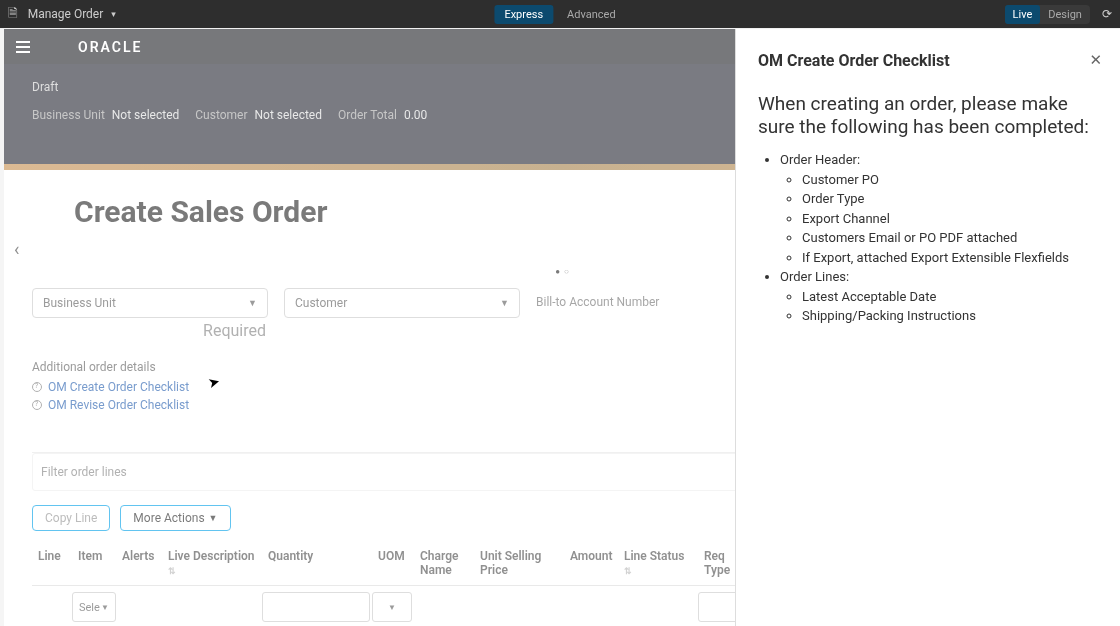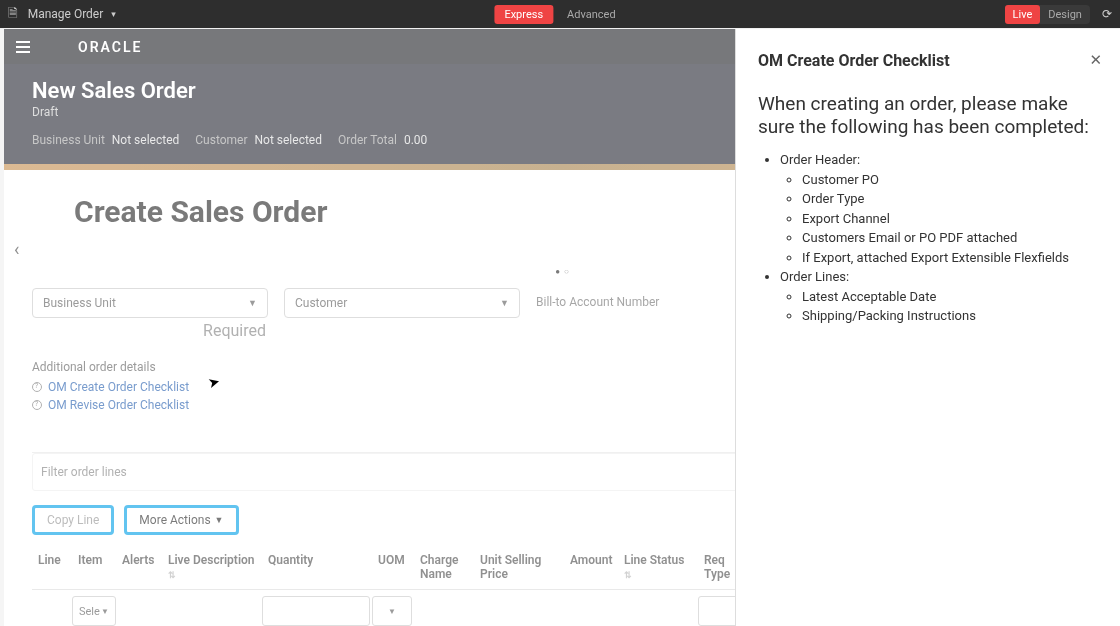--- a/index.html
+++ b/index.html
@@ -24,21 +24,21 @@
     justify-content: space-between;
   }
   .topbar-left, .topbar-center, .topbar-right { display: flex; align-items: center; gap: 4px; }
   .topbar-center { position: absolute; left: 50%; transform: translateX(-50%); }
   .topbar-pill {
     padding: 3px 10px;
     border-radius: 3px;
     font-size: 11px;
     cursor: pointer;
   }
-  .topbar-pill.active { background: #ef4444; color: #fff; }
+  .topbar-pill.active { background: #0c4a6e; color: #fff; }
   .topbar-pill.inactive { color: #aaa; }
   .topbar-doc { margin-right: 6px; }
   .dropdown-caret { font-size: 9px; margin-left: 4px; }
   .topbar-right .pill-group {
     display: flex;
     background: #3a3a3a;
     border-radius: 4px;
   }
   .topbar-right .pill-group .topbar-pill { padding: 3px 8px; }
   .refresh-icon { margin-left: 8px; cursor: pointer; }
@@ -151,21 +151,21 @@
     border: 1px solid #eee;
     border-radius: 3px;
     margin-top: 0;
   }
   .btn-row {
     margin-top: 14px;
     display: flex;
     gap: 10px;
   }
   .btn {
-    border: 3px solid #0ea5e9;
+    border: 1px solid #0ea5e9;
     border-radius: 4px;
     padding: 5px 12px;
     font-size: 12px;
     background: #fff;
     display: flex; align-items:center; gap:4px;
   }
   .btn.disabled { color: #999; }
 
   .table {
     margin-top: 14px;
@@ -301,21 +301,20 @@
   <div class="app-header">
     <div class="hamburger">
       <span></span>
         <span></span>
         <span></span>
     </div>
     <div class="oracle-logo">ORACLE</div>
   </div>
 
   <div class="hero">
-    <h1>New Sales Order</h1>
     <div class="sub">Draft</div>
     <div class="meta">
       <span>
         <span class="label">Business Unit</span>
         <span class="val">Not selected</span>
       </span>
       <span>
         <span class="label">Customer</span>
         <span class="val">Not selected</span>
       </span>

